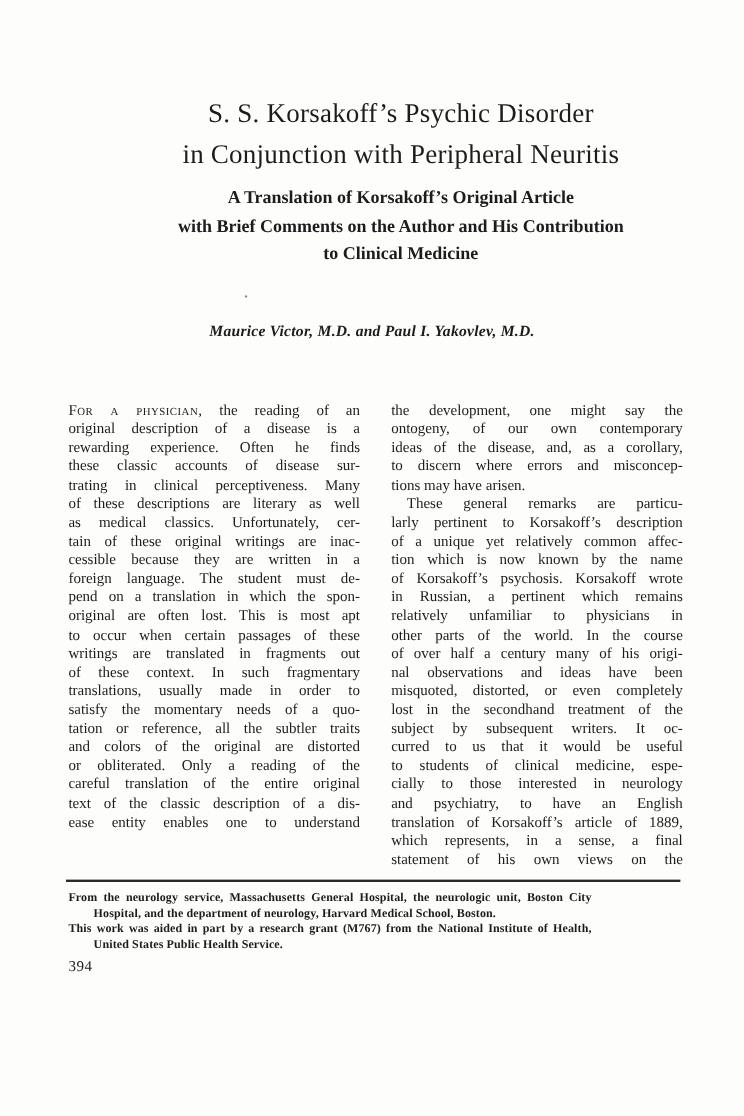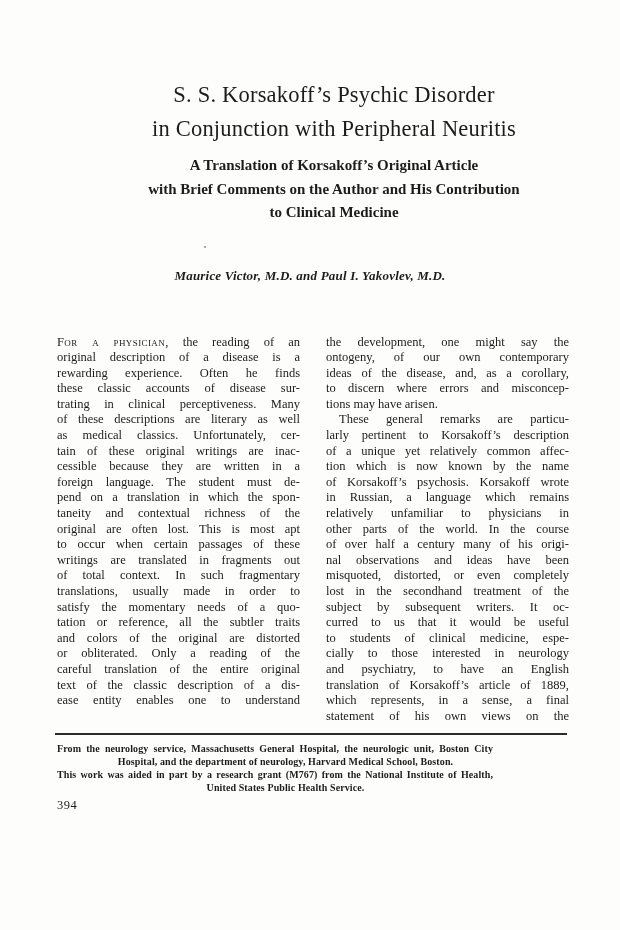--- a/index.html
+++ b/index.html
@@ -61,21 +61,21 @@
   }
   .footnotes {
     margin: 7px 0 0 57px;
     width: 436px;
     font-size: 10px;
     font-weight: bold;
     line-height: 13px;
     letter-spacing: 0.1px;
   }
   .fn-line.just { text-align: justify; text-align-last: justify; }
-  .fn-line.cont { padding-left: 21px; text-align: center; }
+  .fn-line.cont { padding-left: 21px; }
   .page-number {
     margin: 4px 4px 0 57px;
     font-size: 12.5px;
     letter-spacing: 0.5px;
   }
   .speck {
     position: absolute;
     left: 204px;
     top: 246px;
     width: 2px;
@@ -114,25 +114,24 @@
       <div class="line">original description of a disease is a</div>
           <div class="line">rewarding experience. Often he finds</div>
           <div class="line">these classic accounts of disease sur-</div>
           <div class="line">trating in clinical perceptiveness. Many</div>
           <div class="line">of these descriptions are literary as well</div>
           <div class="line">as medical classics. Unfortunately, cer-</div>
           <div class="line">tain of these original writings are inac-</div>
           <div class="line">cessible because they are written in a</div>
           <div class="line">foreign language. The student must de-</div>
           <div class="line">pend on a translation in which the spon-</div>
-          <div class="line">taneity and contextual richness of the</div>
           <div class="line">original are often lost. This is most apt</div>
           <div class="line">to occur when certain passages of these</div>
           <div class="line">writings are translated in fragments out</div>
-          <div class="line">of total context. In such fragmentary</div>
+          <div class="line">of these context. In such fragmentary</div>
           <div class="line">translations, usually made in order to</div>
           <div class="line">satisfy the momentary needs of a quo-</div>
           <div class="line">tation or reference, all the subtler traits</div>
           <div class="line">and colors of the original are distorted</div>
           <div class="line">or obliterated. Only a reading of the</div>
           <div class="line">careful translation of the entire original</div>
           <div class="line">text of the classic description of a dis-</div>
           <div class="line">ease entity enables one to understand</div>
         </div>
     </div>
@@ -142,21 +141,21 @@
       <div class="line">the development, one might say the</div>
           <div class="line">ontogeny, of our own contemporary</div>
           <div class="line">ideas of the disease, and, as a corollary,</div>
           <div class="line">to discern where errors and misconcep-</div>
           <div class="line end">tions may have arisen.</div>
           <div class="line ind">These general remarks are particu-</div>
           <div class="line">larly pertinent to Korsakoff’s description</div>
           <div class="line">of a unique yet relatively common affec-</div>
           <div class="line">tion which is now known by the name</div>
           <div class="line">of Korsakoff’s psychosis. Korsakoff wrote</div>
-          <div class="line">in Russian, a language which remains</div>
+          <div class="line">in Russian, a pertinent which remains</div>
           <div class="line">relatively unfamiliar to physicians in</div>
           <div class="line">other parts of the world. In the course</div>
           <div class="line">of over half a century many of his origi-</div>
           <div class="line">nal observations and ideas have been</div>
           <div class="line">misquoted, distorted, or even completely</div>
           <div class="line">lost in the secondhand treatment of the</div>
           <div class="line">subject by subsequent writers. It oc-</div>
           <div class="line">curred to us that it would be useful</div>
           <div class="line">to students of clinical medicine, espe-</div>
           <div class="line">cially to those interested in neurology</div>

